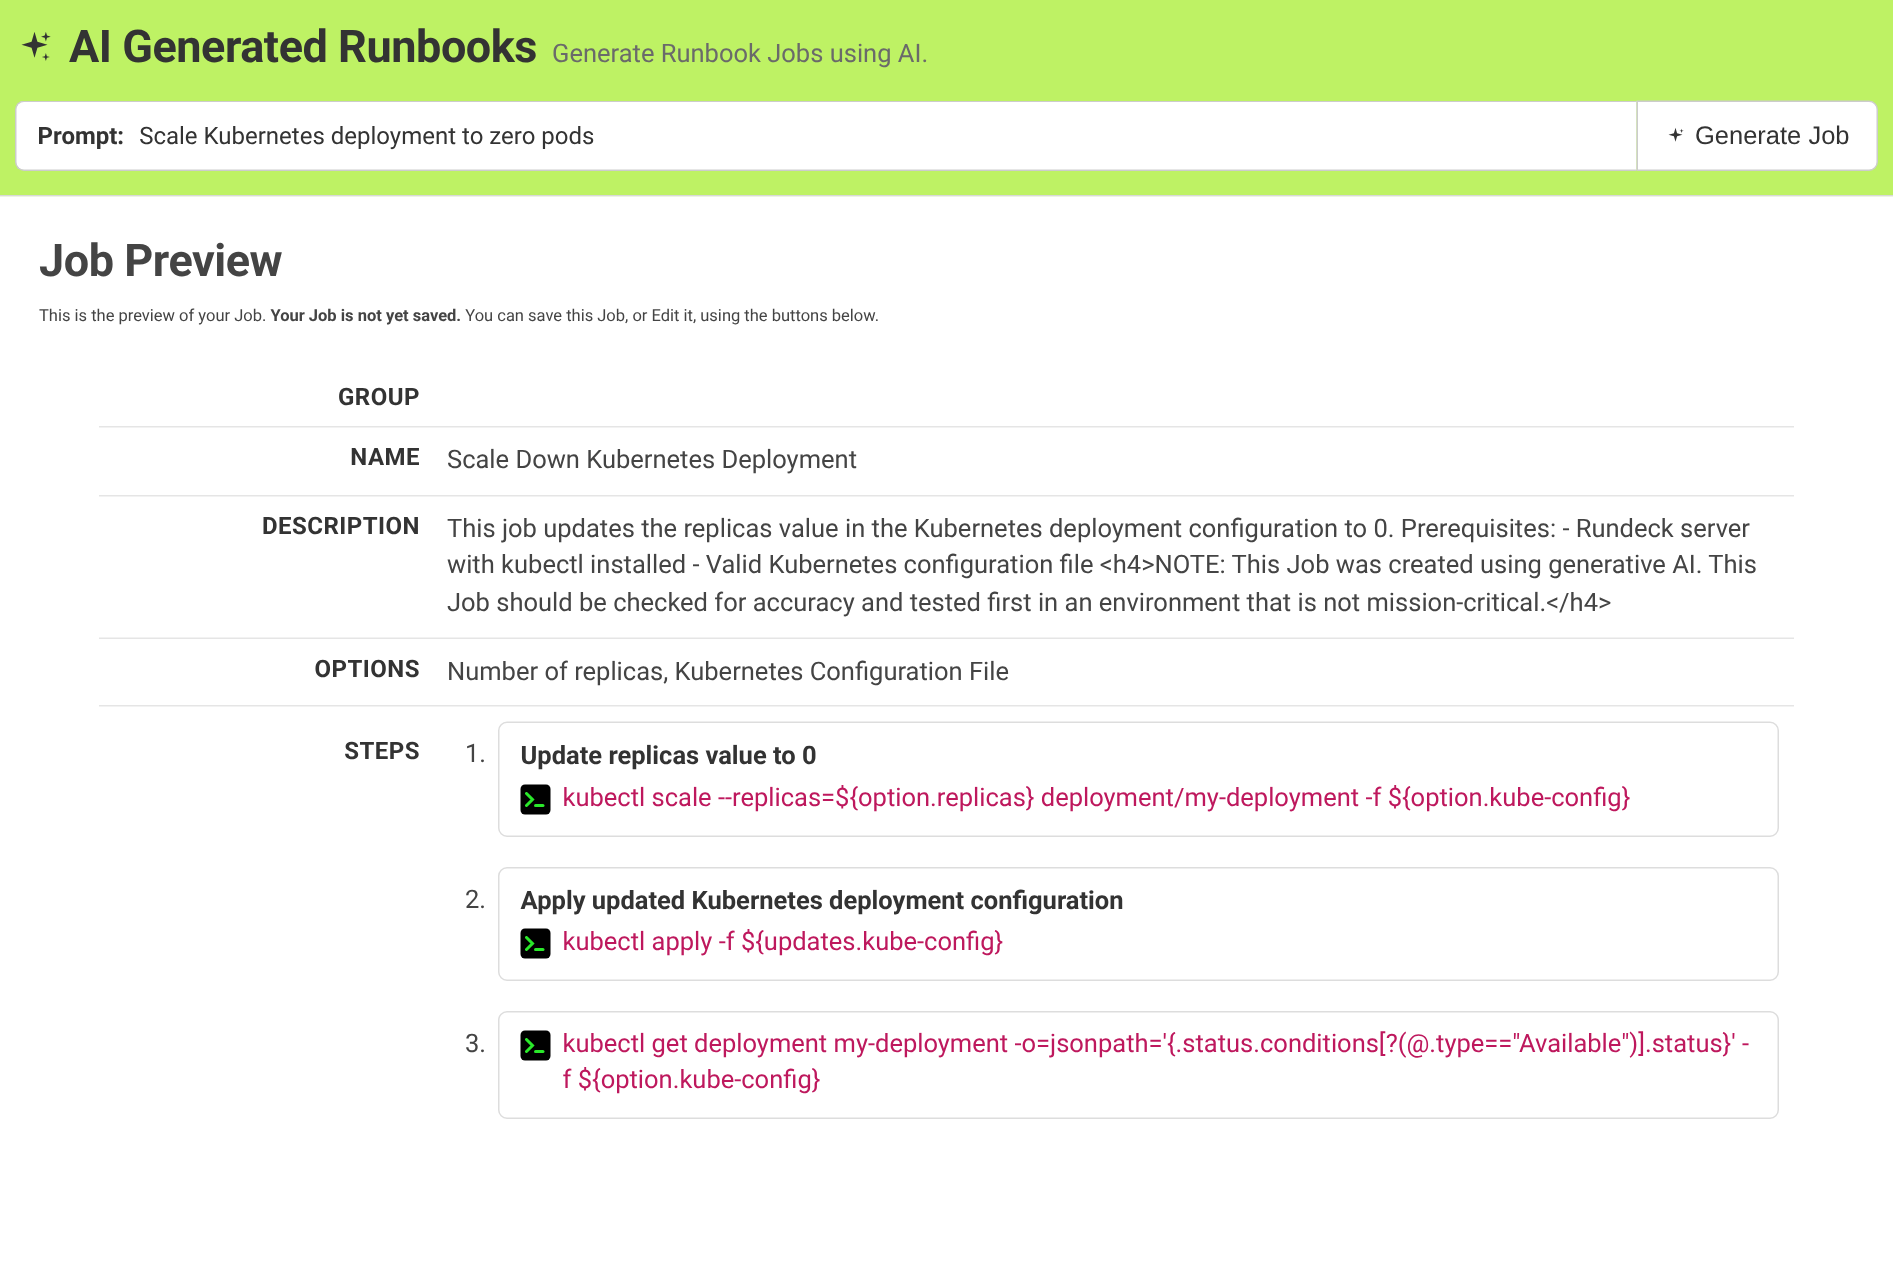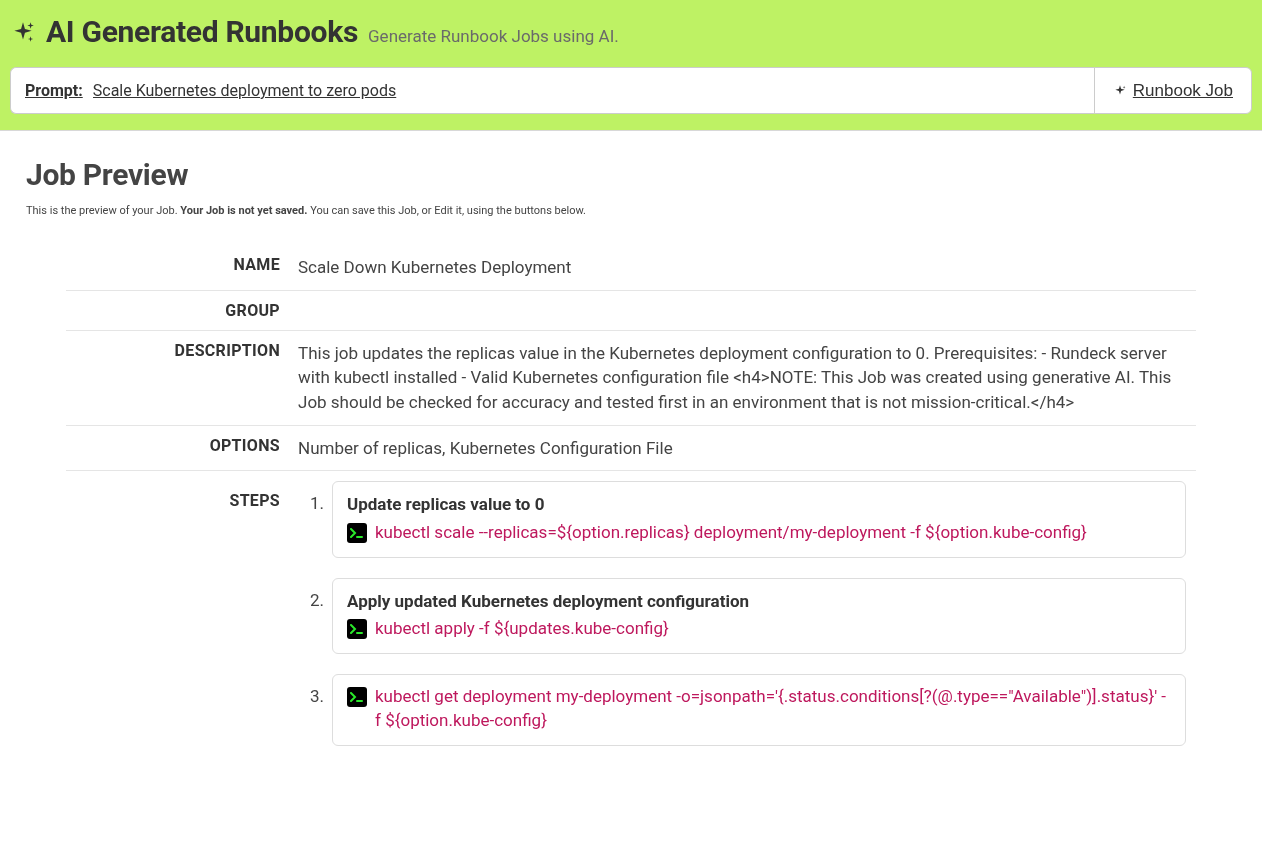--- a/index.html
+++ b/index.html
@@ -34,21 +34,20 @@
     }
     .page-subtitle {
       font-size: 17px;
       color: #6a6a6a;
       font-weight: 400;
     }
     .prompt-row {
       display: flex;
       width: 100%;
       margin-top: 18px;
-      text-decoration: underline;
     }
     .prompt-input-wrap {
       flex: 1;
       border: 1px solid #ccc;
       border-right: none;
       border-radius: 6px 0 0 6px;
       background: #fff;
       display: flex;
       align-items: center;
       padding: 10px 14px;
@@ -196,43 +195,43 @@
   <div class="prompt-row">
     <div class="prompt-input-wrap">
       <span class="prompt-label">Prompt:</span>
       <input class="prompt-input" type="text" value="Scale Kubernetes deployment to zero pods" style="">
     </div>
     <button class="generate-btn">
       <svg class="sparkle-small" viewBox="0 0 24 24" fill="#333">
         <path d="M12 2 L13.8 8.2 L20 10 L13.8 11.8 L12 18 L10.2 11.8 L4 10 L10.2 8.2 Z"></path>
         <path d="M19 3 L19.6 5 L21.5 5.5 L19.6 6 L19 8 L18.4 6 L16.5 5.5 L18.4 5 Z"></path>
       </svg>
-      <span>Runbook Job</span>
+      <span>Generate Job</span>
     </button>
   </div>
 </div>
 
 <div class="main">
   <h2 class="section-title">Job Preview</h2>
   <div class="preview-desc">
     <span>This is the preview of your Job. </span>
     <strong>Your Job is not yet saved.</strong>
     <span> You can save this Job, or Edit it, using the buttons below.</span>
   </div>
 
   <div class="detail-table">
 
     <div class="detail-row">
+      <div class="detail-label">GROUP</div>
+      <div class="detail-value"></div>
+    </div>
+
+    <div class="detail-row">
       <div class="detail-label">NAME</div>
       <div class="detail-value">Scale Down Kubernetes Deployment</div>
-    </div>
-
-    <div class="detail-row">
-      <div class="detail-label">GROUP</div>
-      <div class="detail-value"></div>
     </div>
 
     <div class="detail-row">
       <div class="detail-label">DESCRIPTION</div>
       <div class="detail-value">This job updates the replicas value in the Kubernetes deployment configuration to 0. Prerequisites: - Rundeck server with kubectl installed - Valid Kubernetes configuration file &lt;h4&gt;NOTE: This Job was created using generative AI. This Job should be checked for accuracy and tested first in an environment that is not mission-critical.&lt;/h4&gt;</div>
     </div>
 
     <div class="detail-row">
       <div class="detail-label">OPTIONS</div>
       <div class="detail-value">Number of replicas, Kubernetes Configuration File</div>

